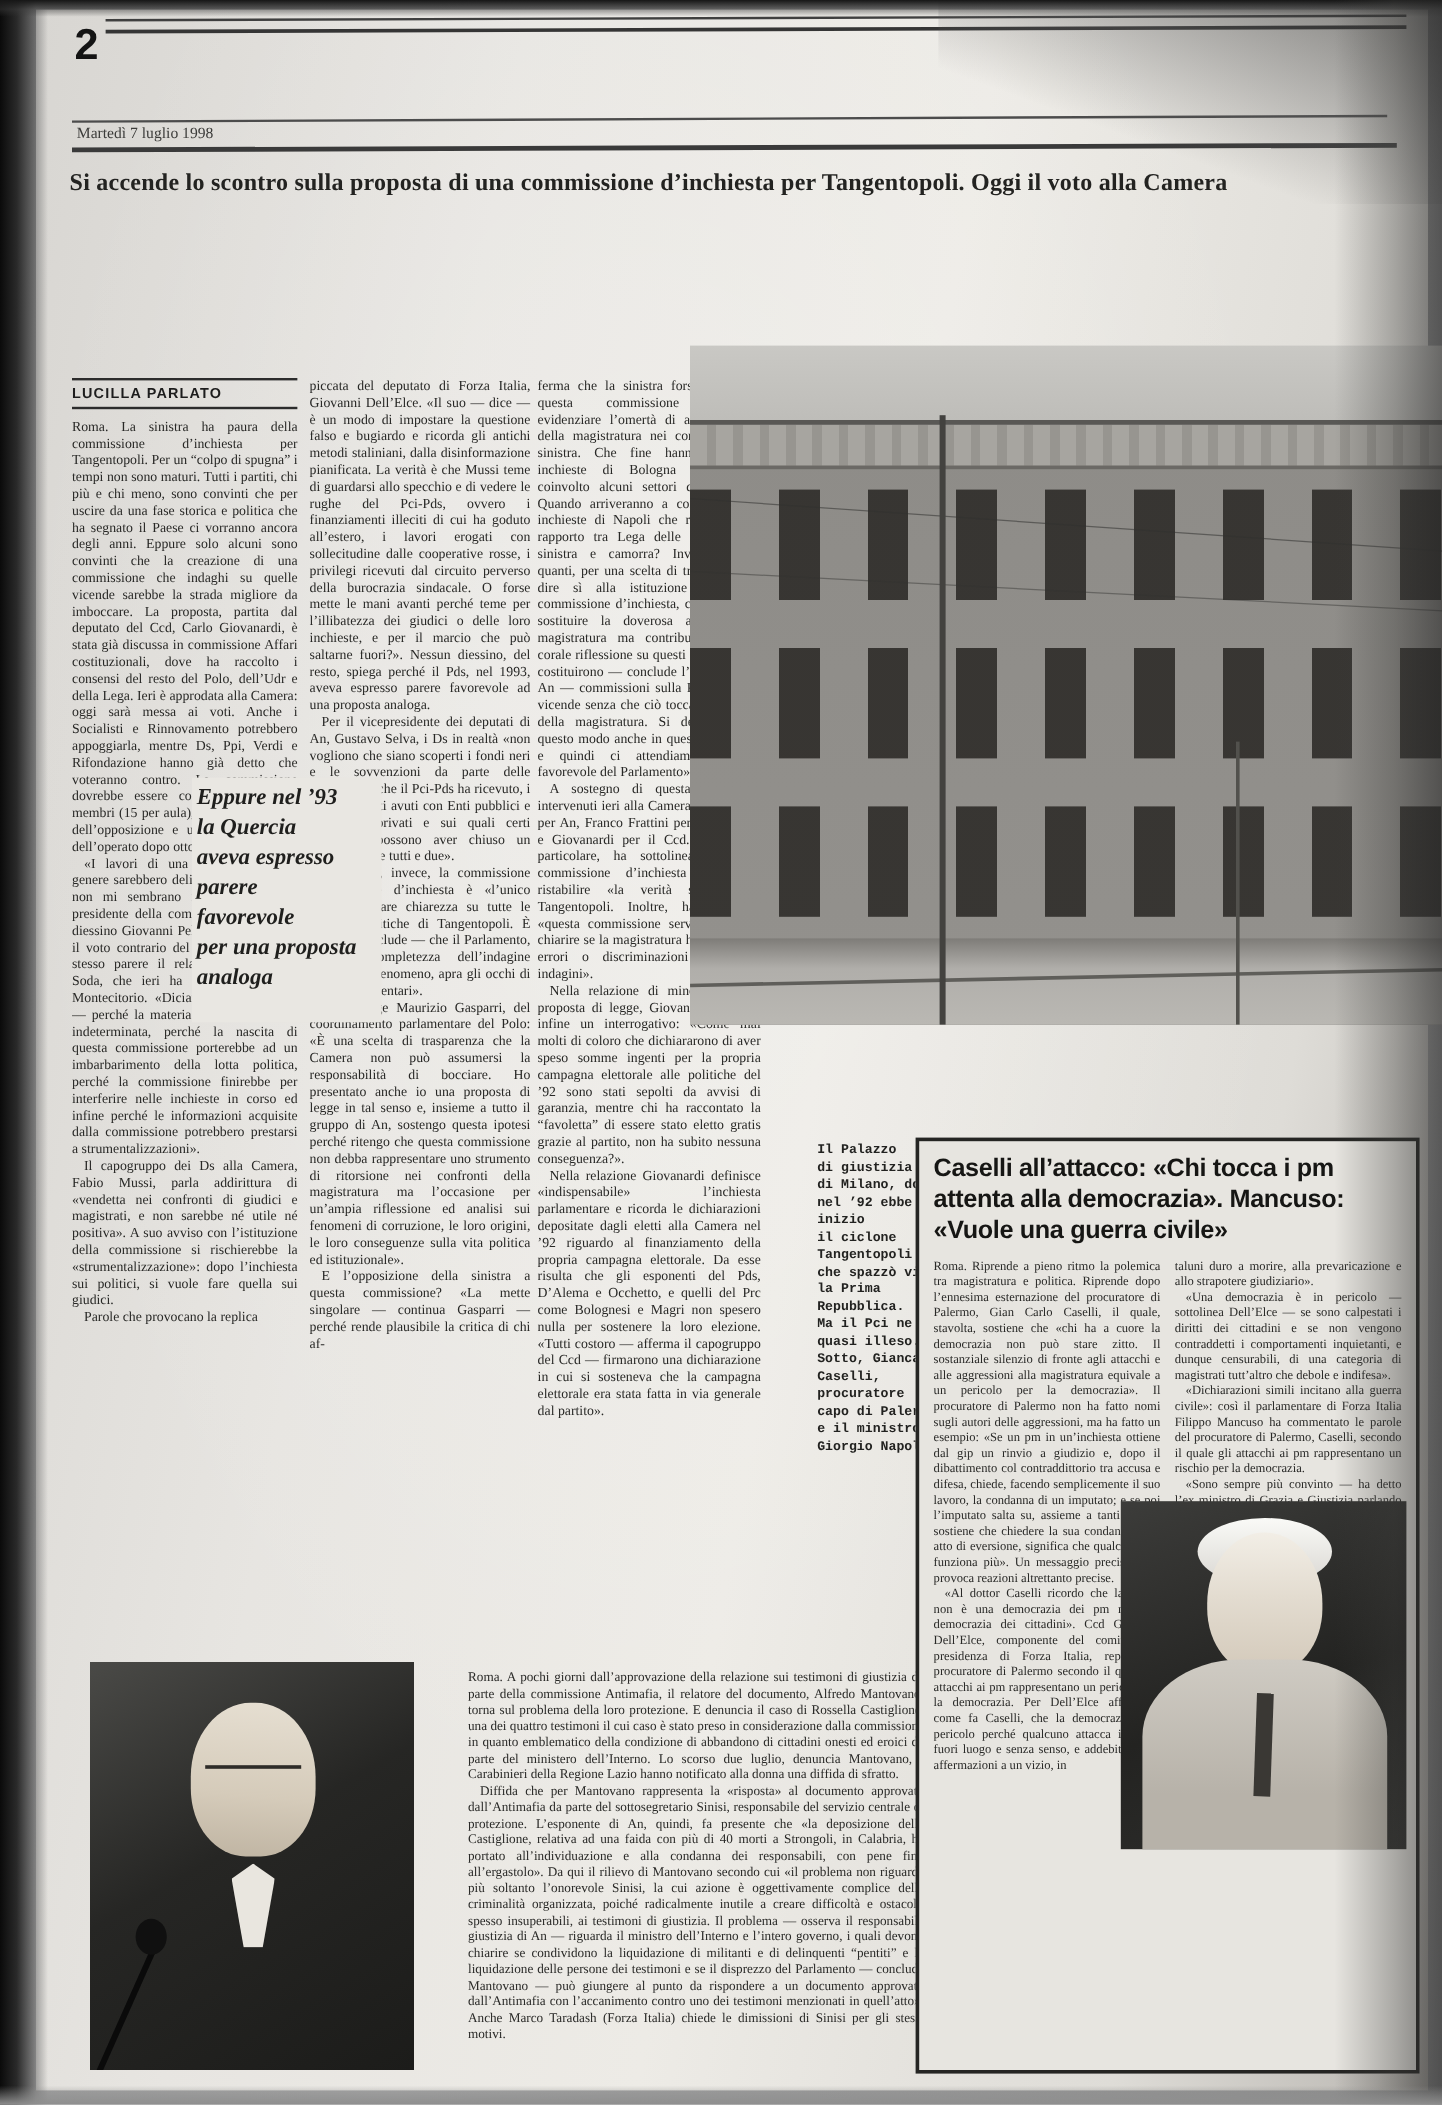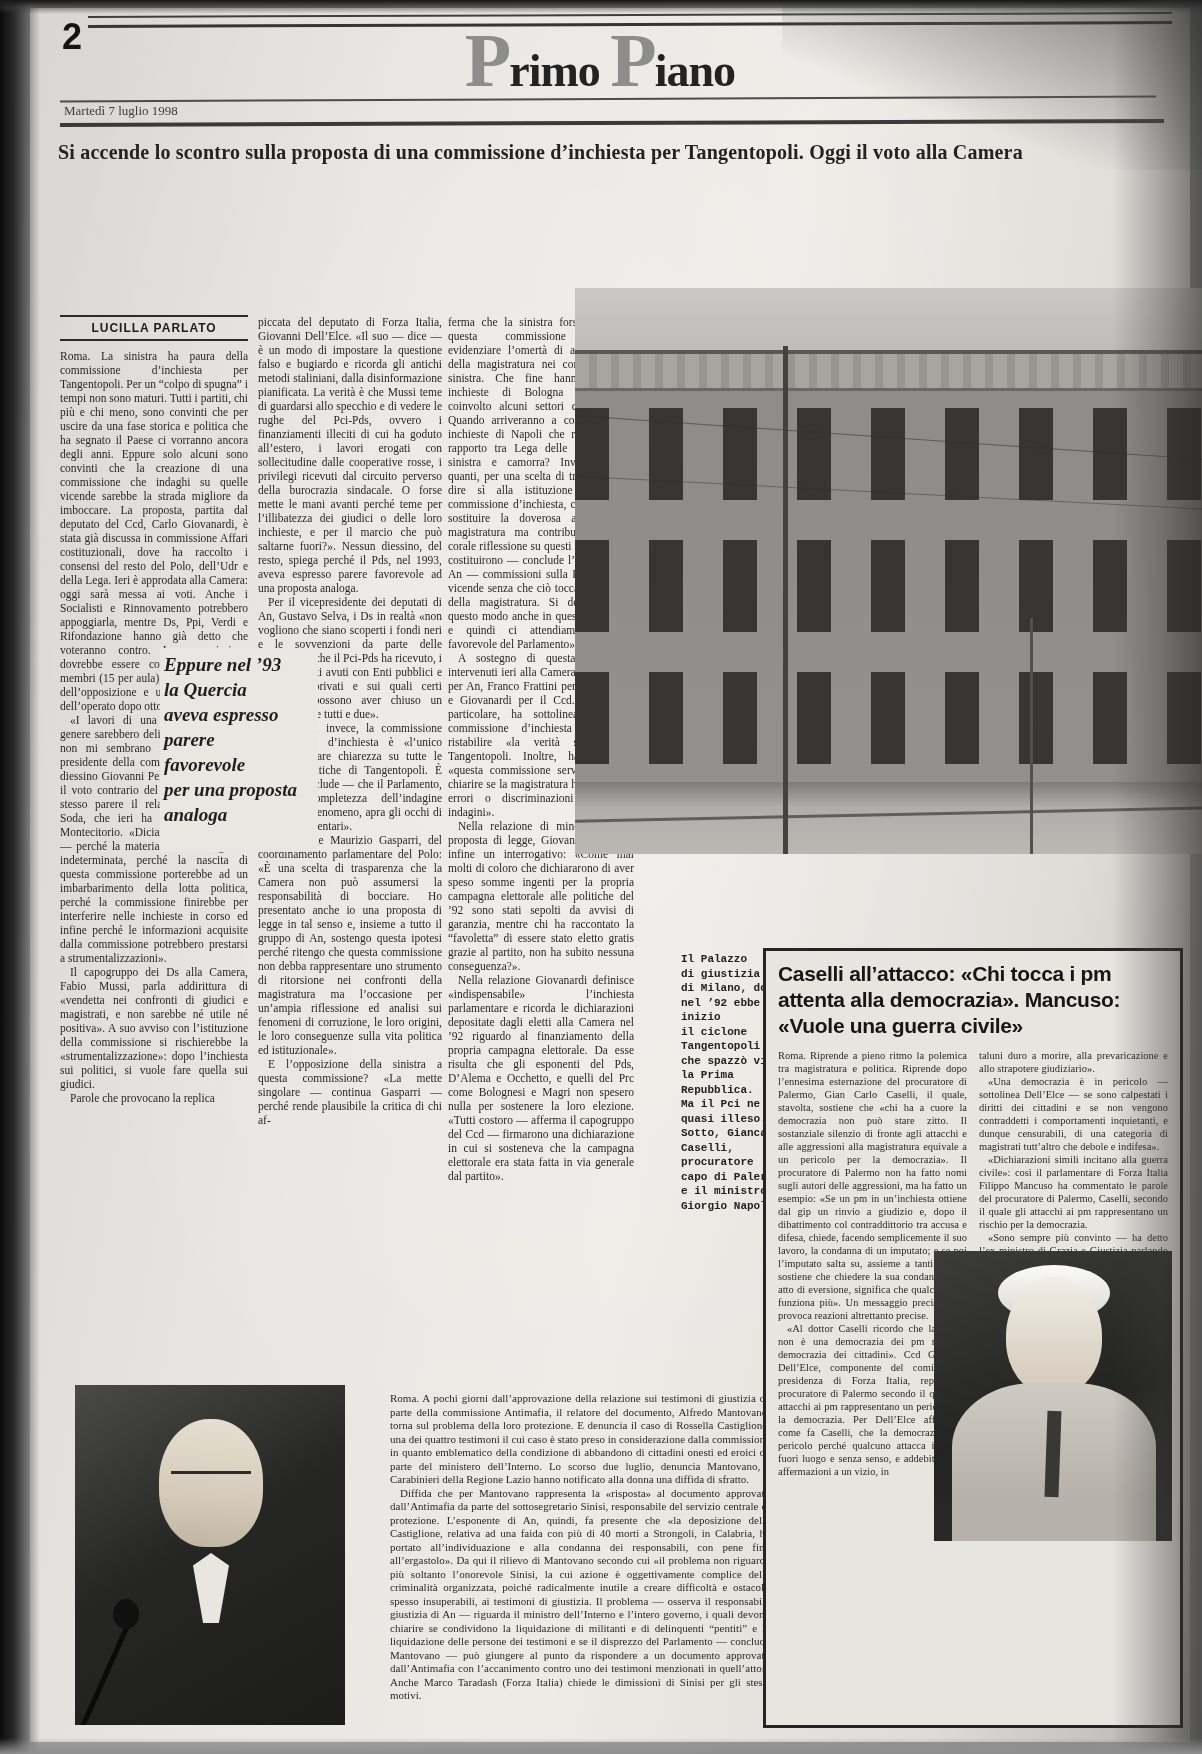--- a/index.html
+++ b/index.html
@@ -42,21 +42,21 @@
             font-family:"Liberation Serif",serif;font-weight:bold;font-size:60px;line-height:66px;
             letter-spacing:-1.5px;color:#161614;}
   .subhead{position:absolute;left:26px;top:229px;width:1120px;font-style:italic;font-size:27px;
            color:#20201e;letter-spacing:-.3px;}
 
   
   .col{position:absolute;top:307px;height:944px;overflow:hidden;}
   .col1{left:30px;width:188px;}
   .col2{left:228px;width:184px;}
   .col3{left:418px;width:186px;}
-  .byline{border-top:2px solid #2c2c2c;border-bottom:2px solid #2c2c2c;text-align:center;
+  .byline{border-top:2px solid #2c2c2c;border-bottom:2px solid #2c2c2c;
           font-family:"Liberation Sans",sans-serif;font-weight:bold;font-size:12px;
           letter-spacing:1px;color:#1d1d1d;padding:4px 0;margin-bottom:8px;}
   .coltext p{margin:0;font-size:11.5px;line-height:14px;text-align:justify;color:#28282.6;}
   .coltext p{color:#282826;}
   .coltext p{text-indent:10px;}
   .coltext p:first-child{text-indent:0;}
   .pullquote{position:absolute;left:130px;top:640px;width:152px;height:200px;z-index:5;
              background:#e9e7e2;font-style:italic;font-weight:bold;font-size:19px;line-height:25px;
              color:#1f1f1d;white-space:pre-line;padding:4px 2px 0 4px;}
 
@@ -126,23 +126,20 @@
 </style>
 </head>
 <body>
 
 <div class="scan">
   <div class="paper">
 
     <div class="pagenum">2</div>
     <div class="toprule"></div>
 
-    <div class="logo">
-      <span class="logoP">P</span><span class="logoRest">rimo </span><span class="logoP">P</span><span class="logoRest">iano</span>
-    </div>
 
     <div class="thinrule"></div>
     <div class="date">Martedì 7 luglio 1998</div>
     <div class="midrule"></div>
 
     <div class="kicker">Si accende lo scontro sulla proposta di una commissione d’inchiesta per Tangentopoli. Oggi il voto alla Camera</div>
 
     <div class="col col1">
       <div class="byline">LUCILLA PARLATO</div>
       <div class="coltext">

